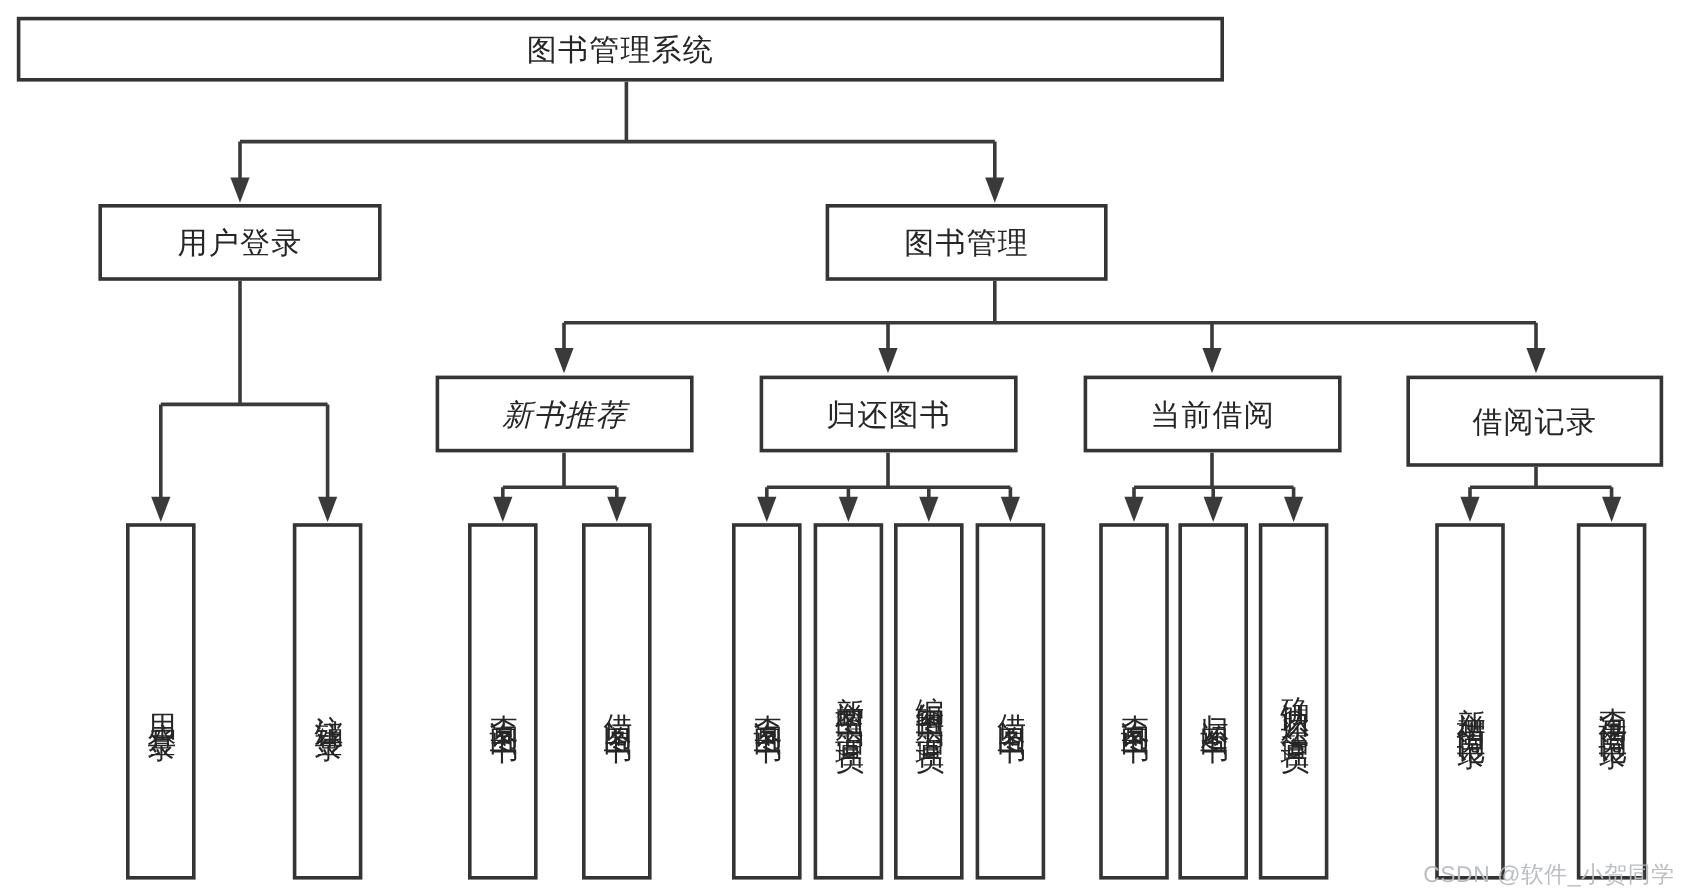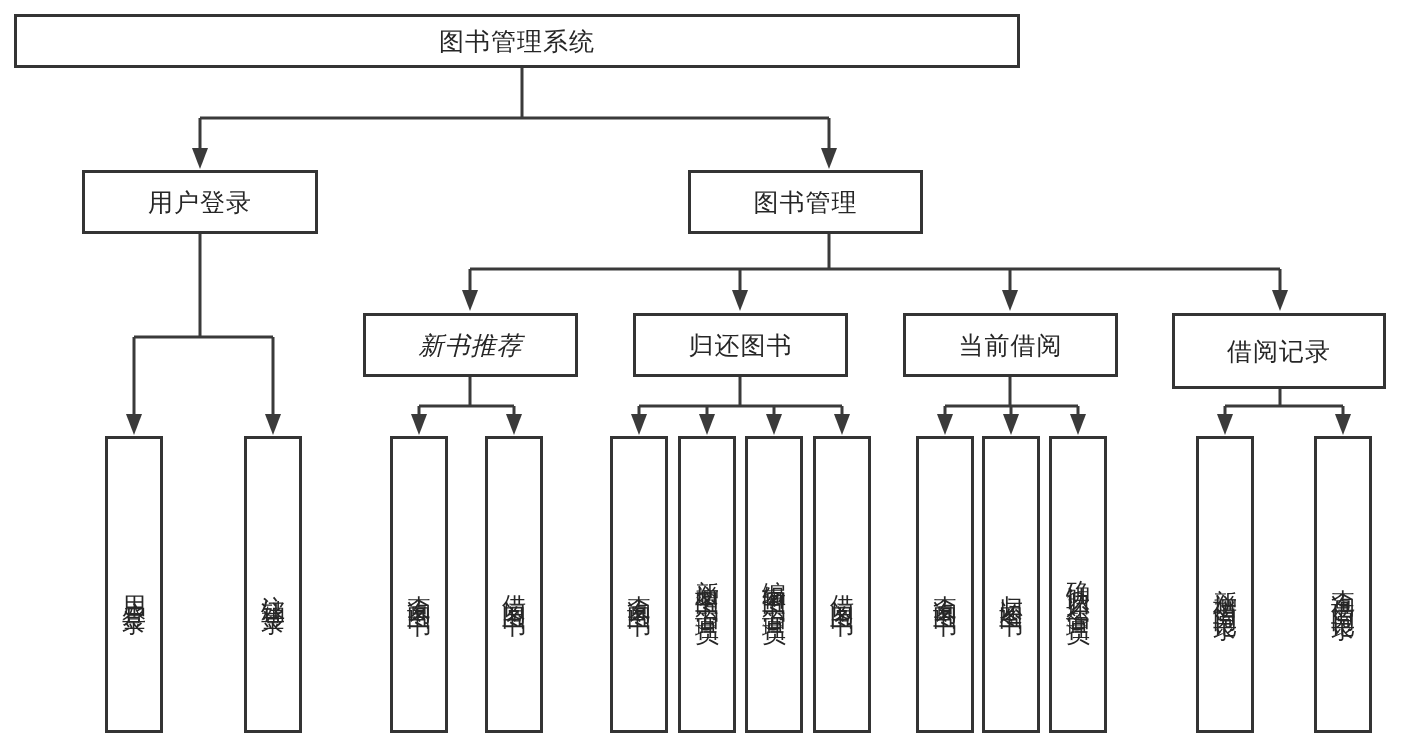--- a/index.html
+++ b/index.html
@@ -157,14 +157,15 @@
     <span class="vtext">确认归还（管理员）</span>
   </div>
 
   <div class="node vnode" style="left:1196px; top:436px; width:58px; height:297px;">
     <span class="vtext">新增借阅记录</span>
   </div>
   <div class="node vnode" style="left:1314px; top:436px; width:58px; height:297px;">
     <span class="vtext">查询借阅记录</span>
   </div>
 
+  <div class="watermark">CSDN @软件_小贺同学</div>
 
 </div>
 
 </body></html>

